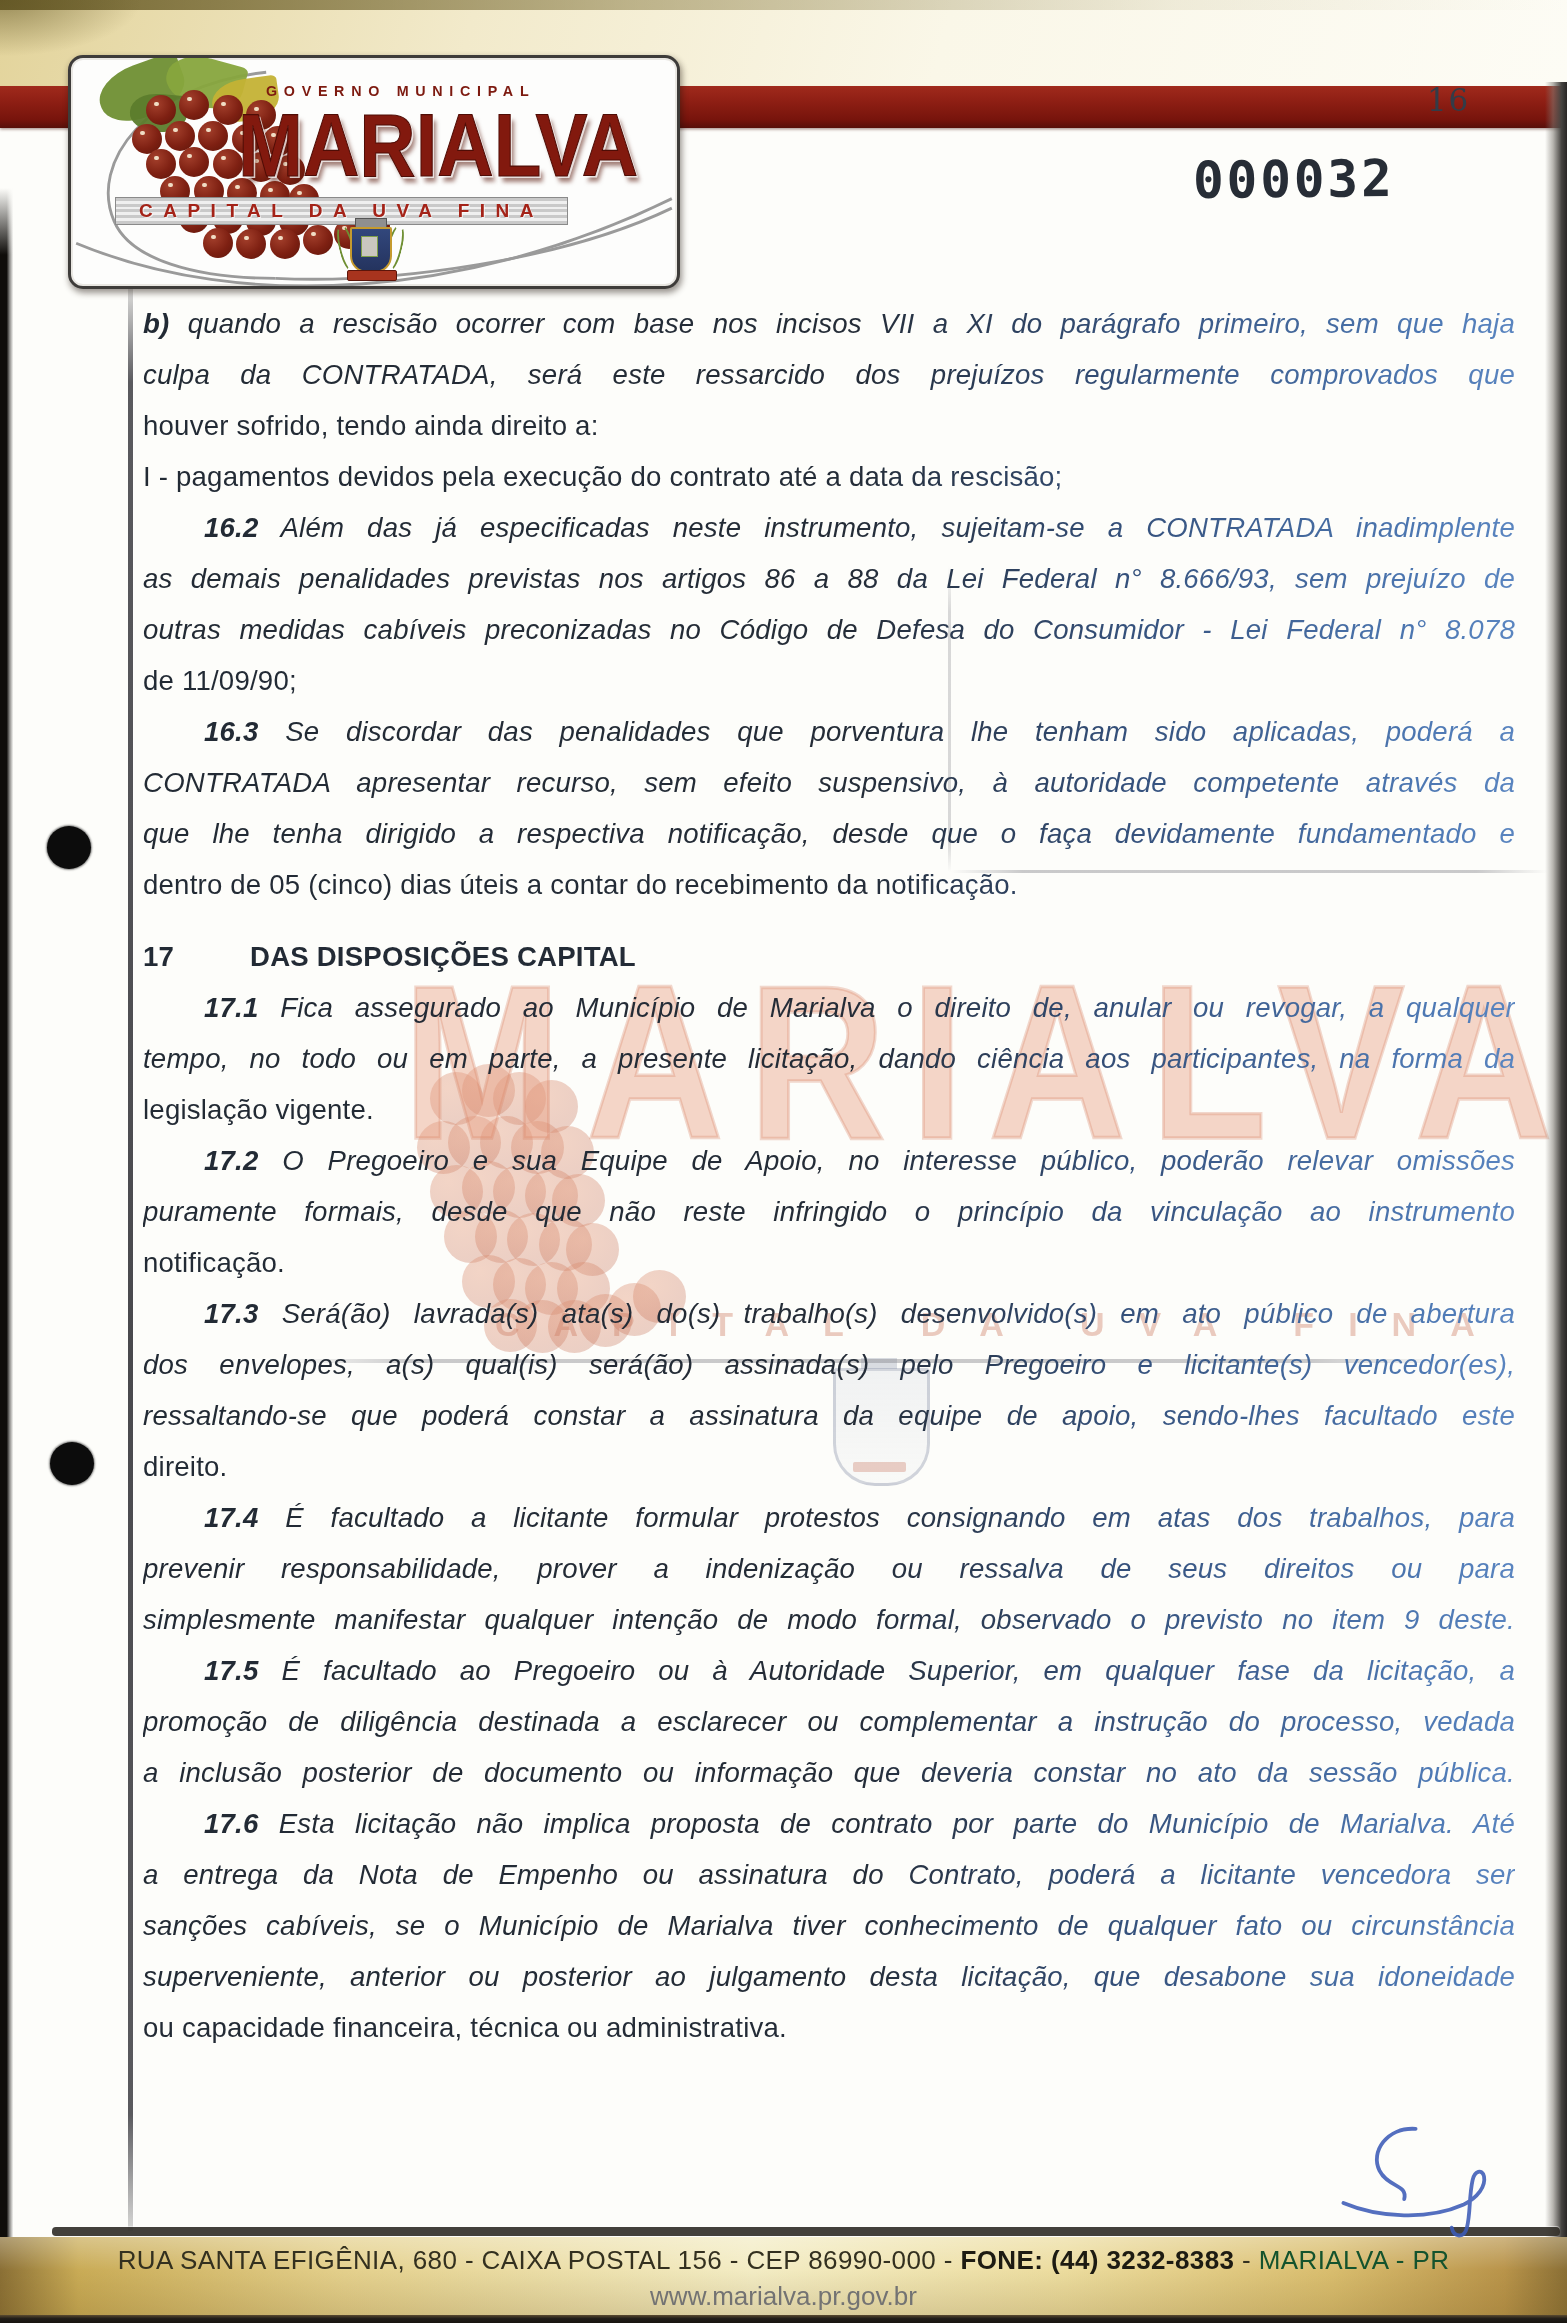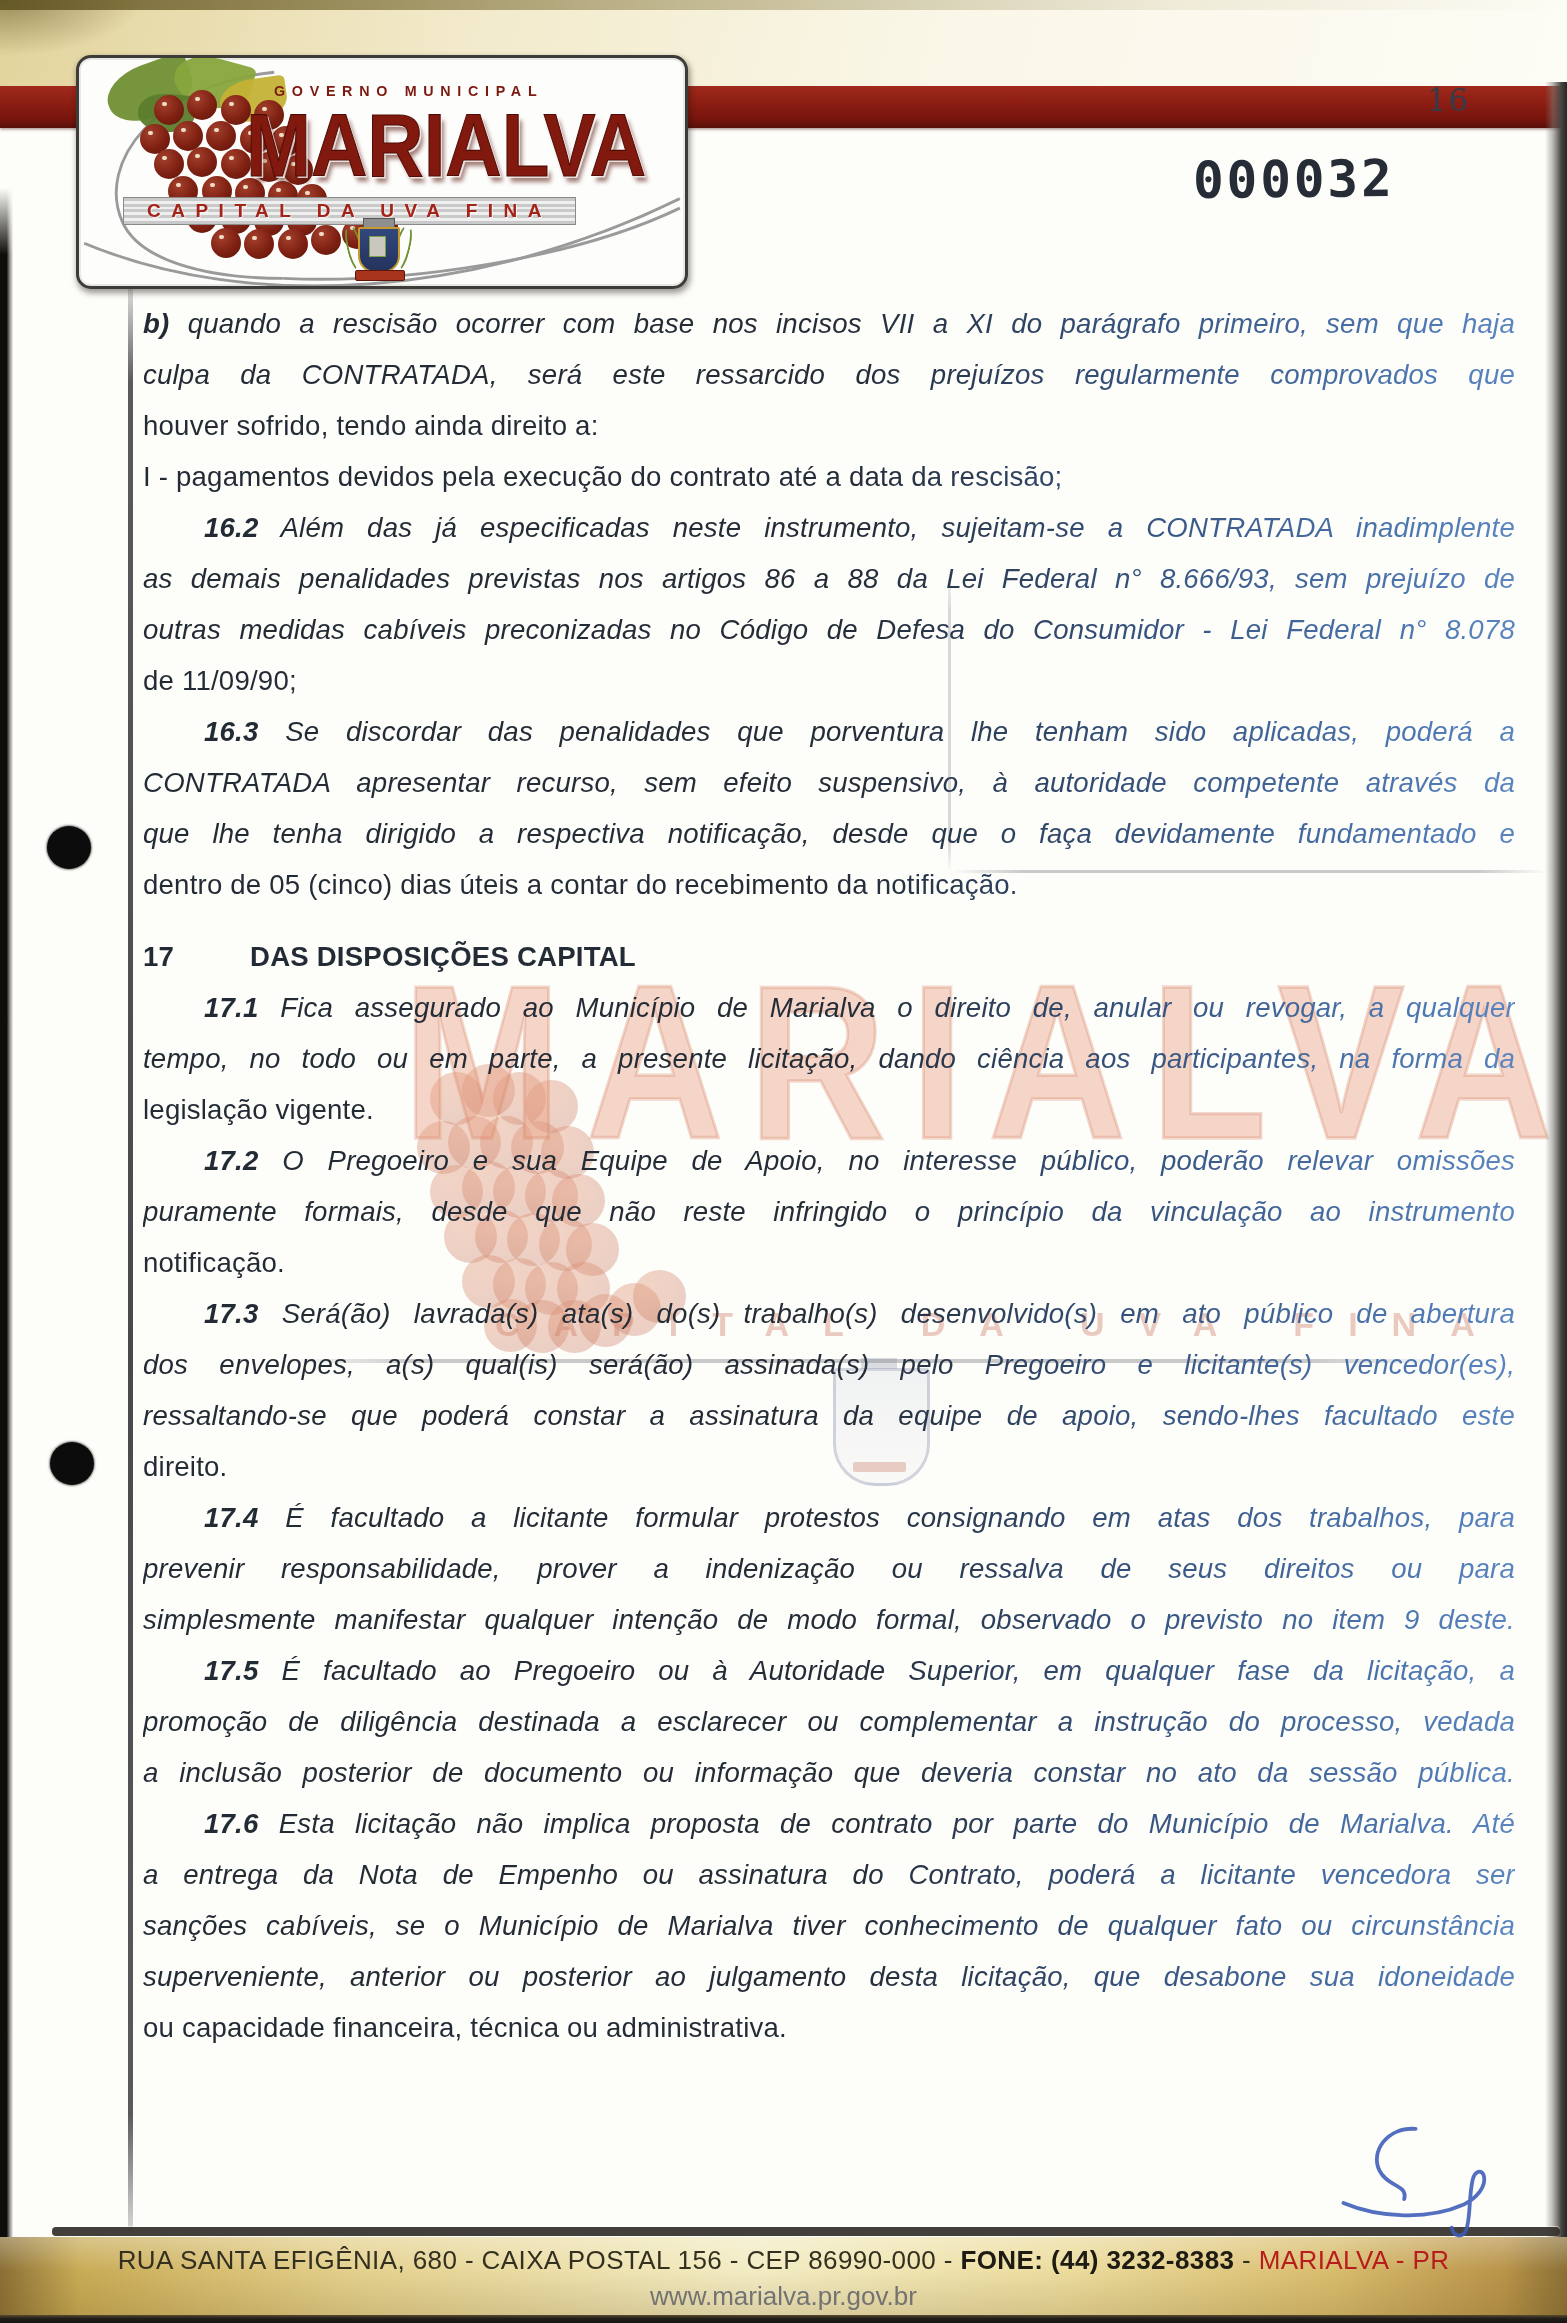--- a/index.html
+++ b/index.html
@@ -17,21 +17,21 @@
   
   #red-stripe{position:absolute;left:0;top:86px;width:1567px;height:42px;
     background:linear-gradient(180deg,#a02a1c 0%,#8f1f14 35%,#77140c 80%,#57100a 100%);
     box-shadow:0 1.9px 2.9px rgba(60,10,5,.45);}
   
   #page-number{position:absolute;left:1427px;top:82px;font-family:"DejaVu Serif",serif;
     font-size:31px;color:#333c48;letter-spacing:1.9px;z-index:6;}
   #stamp{position:absolute;left:1193px;top:150px;font-family:"DejaVu Sans Mono",monospace;
     font-weight:700;font-size:51px;color:#272d36;letter-spacing:2.9px;transform:rotate(-.6deg);z-index:6;}
   
-  #logo-box{position:absolute;left:76px;top:55px;width:606px;height:228px;background:#fdfdfc;
+  #logo-box{position:absolute;left:68px;top:55px;width:606px;height:228px;background:#fdfdfc;
     border:3.8px solid #3e3c3a;border-radius:15px;z-index:7;
     box-shadow:1.9px 3.8px 6.7px rgba(30,20,10,.45), inset 0 0 0 1.9px #e9e7e2;overflow:hidden;}
   #logo-swoosh{position:absolute;left:0;top:0;width:606px;height:228px;}
   .gov-label{position:absolute;left:195px;top:25px;font-size:14.3px;font-weight:700;
     letter-spacing:6.7px;color:#7d1a10;}
   .marialva-big{position:absolute;left:167px;top:36px;font-size:78px;font-weight:700;
     color:#82190e;letter-spacing:0px;transform:scaleY(1.14);transform-origin:left top;
     -webkit-text-stroke:1px #4f0d06;
     text-shadow:1.9px 1.9px 0 rgba(255,255,255,.75),3.8px 4.8px 3.8px rgba(90,25,12,.55);}
   #logo-banner{position:absolute;left:44px;top:139px;width:451px;height:26px;
@@ -98,21 +98,21 @@
   
   #signature{position:absolute;left:1313px;top:2102px;z-index:4;}
   
   #footer-band{position:absolute;left:0;top:2237px;width:1567px;height:87px;
     background:linear-gradient(90deg,#8a6f35 0%,#c9ab56 5%,#e4d08c 22%,#f3ecc4 48%,#ecdc9e 68%,#d9bd6e 85%,#b9944a 96%,#8a6f35 100%);}
   #footer-band:before{content:"";position:absolute;inset:0;
     background:linear-gradient(180deg,rgba(255,255,255,.30),rgba(255,255,255,0) 38%,rgba(110,85,25,.22) 100%);}
   #footer-line1{position:absolute;left:0;top:2245px;width:1567px;text-align:center;
     font-size:26px;color:#33301f;letter-spacing:0.4px;z-index:5;}
   #footer-line1 .seg-b{font-weight:700;color:#1d1b12;}
-  #footer-line1 .seg-m{color:#b91c1c;}
+  #footer-line1 .seg-m{color:#14532d;}
   #footer-line2{position:absolute;left:0;top:2281px;width:1567px;text-align:center;
     font-size:26px;color:#737373;z-index:5;}
   #footer-stripe{position:absolute;left:0;top:2315px;width:1567px;height:8.6px;
     background:linear-gradient(180deg,#5a4a30,#211d18 40%,#15120e);z-index:6;}
 </style>
 </head>
 <body>
 
 <div id="page">
 

